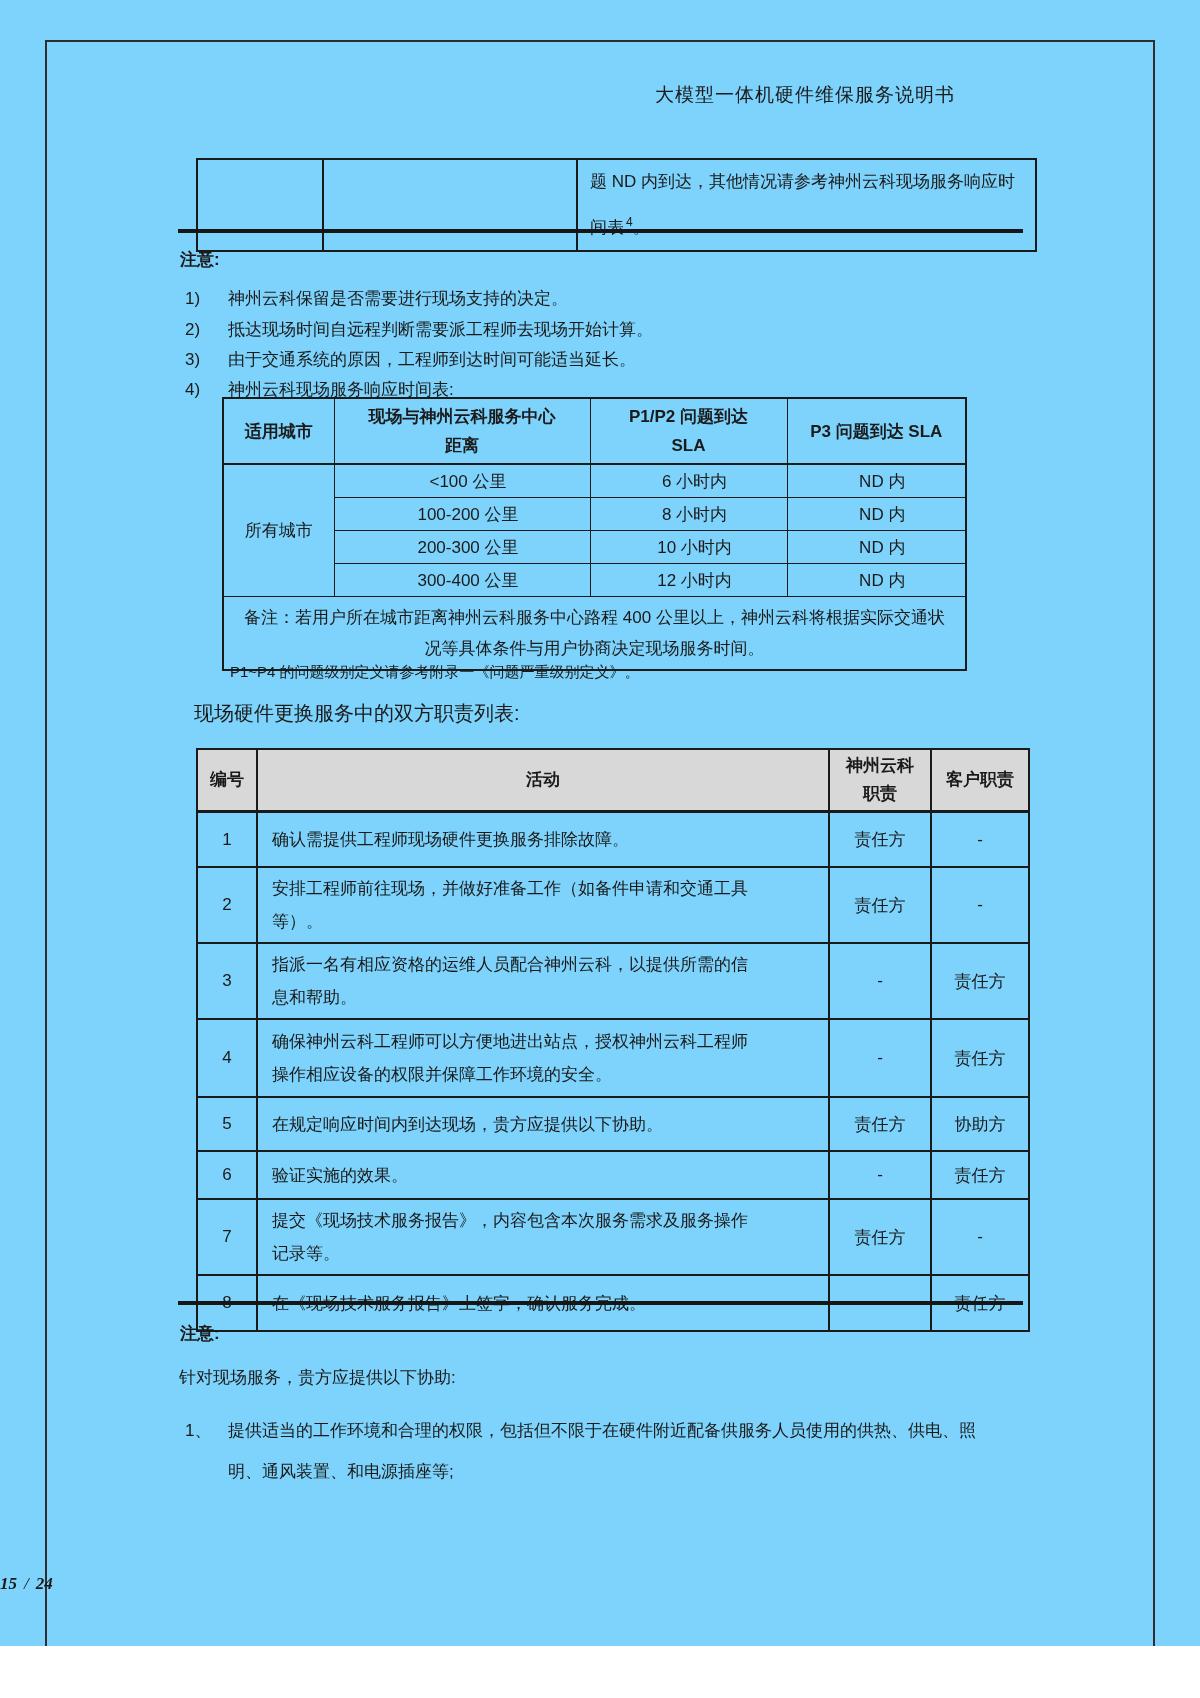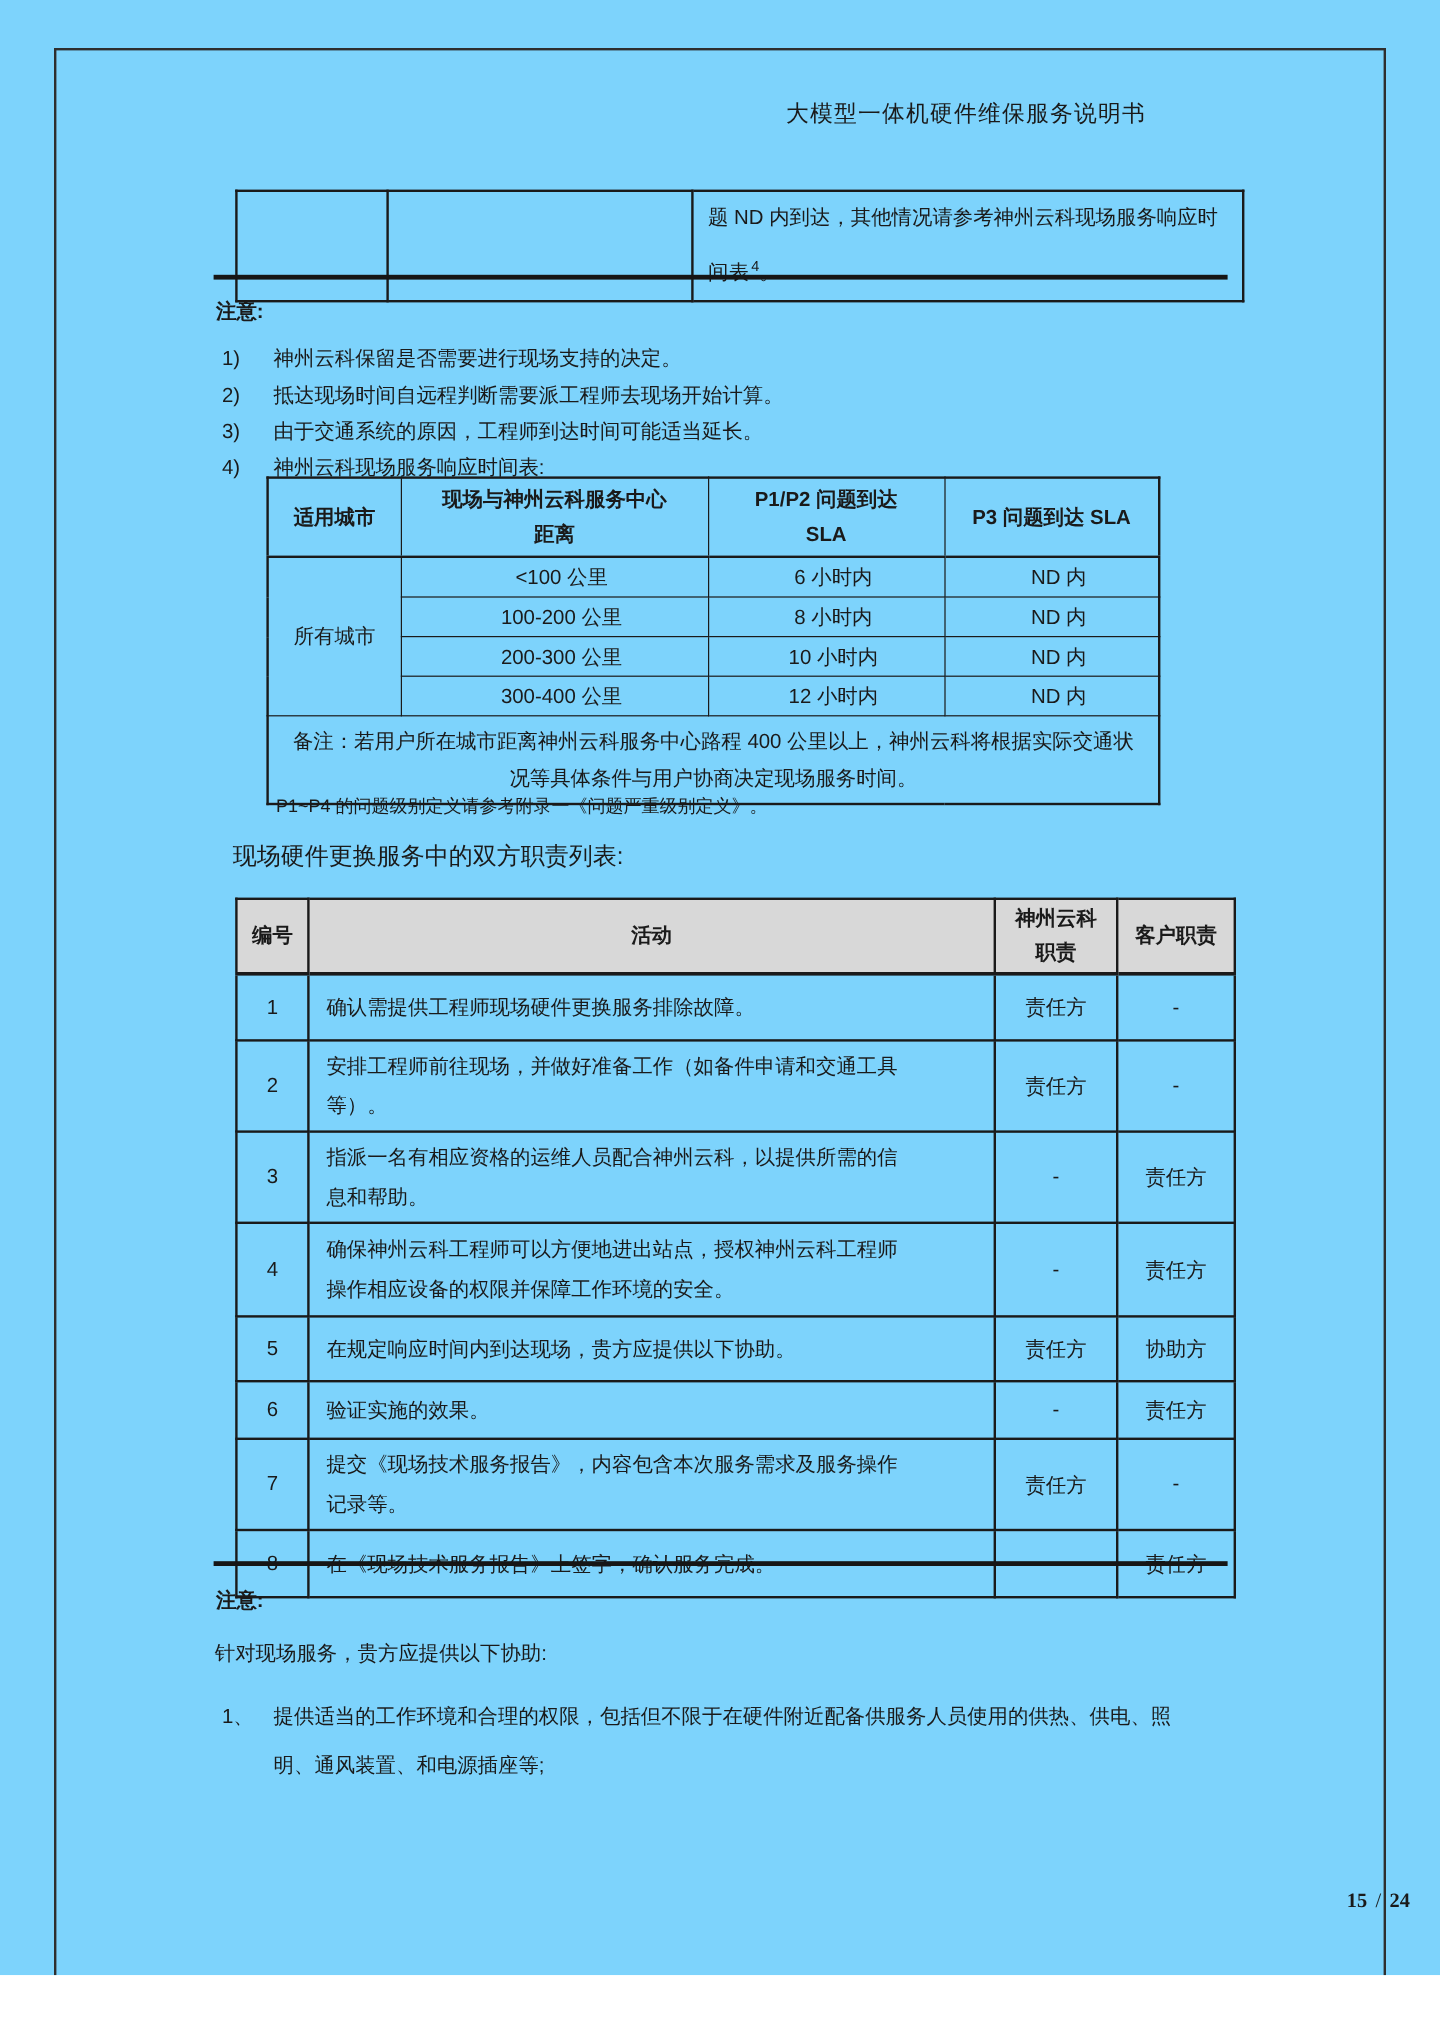--- a/index.html
+++ b/index.html
@@ -39,22 +39,22 @@
                  line-height:28px;border-bottom:3px solid #1a1a1a;}
   .duty-table td{text-align:center;}
   .duty-table td.act{text-align:left;padding:4px 70px 4px 14px;line-height:33px;}
   .duty-table tr.h1 td{height:45px;} .duty-table tr.h2 td{height:66px;}
   .duty-table tr.h3 td{height:68px;} .duty-table tr.h4 td{height:44px;}
   .duty-table tr.h5 td{height:38px;} .duty-table tr.h6 td{height:46px;}
 
   .intro-line{position:absolute;left:179px;top:1366px;font-size:17px;}
   .bottom-item{top:1410px;}
   .bottom-item .txt{width:760px;line-height:41px;}
-  .page-footer{position:absolute;left:0;top:1574px;width:1175px;text-align:right;
-               font-family:"Liberation Serif","DejaVu Serif",serif;font-size:17px;font-weight:bold;}
+  .page-footer{position:absolute;left:0;top:1574px;width:1175px;text-align:left;
+               font-family:"Liberation Serif","DejaVu Serif",serif;font-size:17px;font-weight:bold;font-style:italic;}
   .page-footer .sep{font-weight:normal;margin:0 7px;}
 </style>
 </head>
 <body>
 
 <div class="page">
   <div class="frame"></div>
 
   <div class="doc-header">大模型一体机硬件维保服务说明书</div>
 

